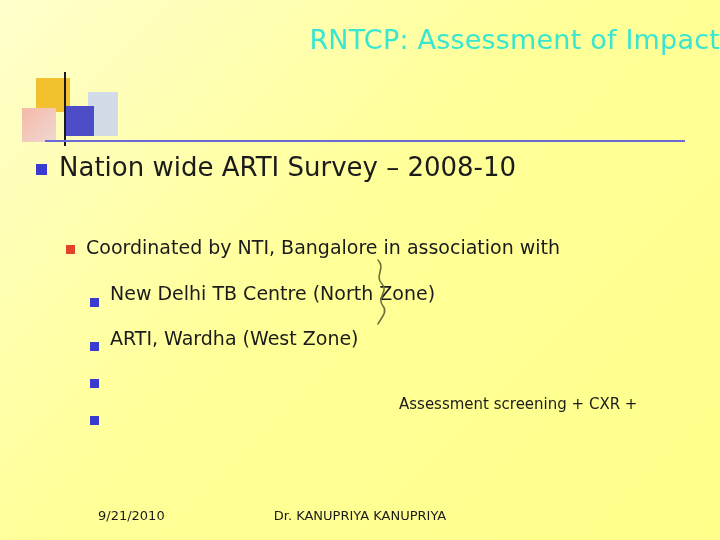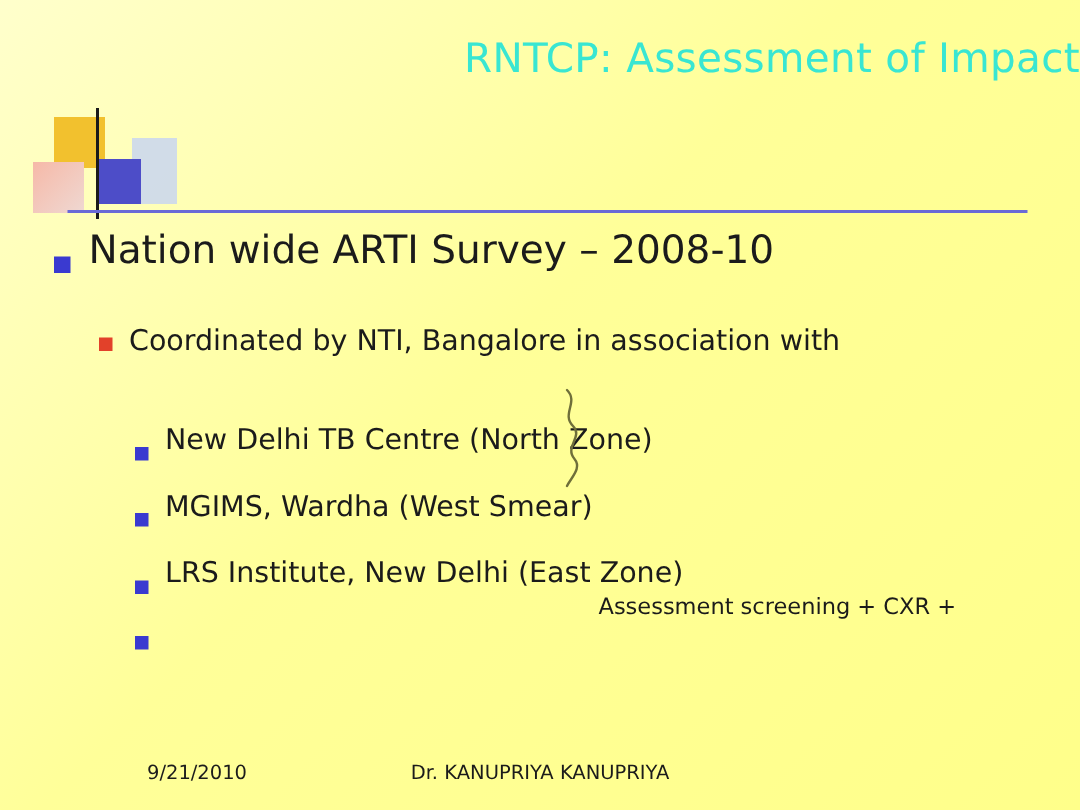--- a/index.html
+++ b/index.html
@@ -91,40 +91,40 @@
     letter-spacing: 0.2px;
     font-family: "DejaVu Sans", sans-serif;
   }
 
   
   .lvl1 {
     position: absolute;
     left: 36px;
     top: 152px;
     display: flex;
-    align-items: flex-end;
+    align-items: flex-start;
   }
   .lvl1 .bullet {
     width: 11px;
     height: 11px;
     background: #3a3ad0;
     margin-top: 12px;
     margin-right: 12px;
     flex: 0 0 auto;
   }
   .lvl1 .text {
     font-size: 26px;
     color: #1b1b1b;
     font-family: "DejaVu Sans", sans-serif;
   }
 
   .lvl2 {
     position: absolute;
     left: 66px;
-    top: 216px;
+    top: 236px;
     display: flex;
     align-items: flex-start;
   }
   .lvl2 .bullet {
     width: 9px;
     height: 9px;
     background: #e2412a;
     margin-top: 9px;
     margin-right: 11px;
     flex: 0 0 auto;
@@ -229,25 +229,24 @@
     <div class="text">Coordinated by NTI, Bangalore in association with</div>
   </div>
 
   <div class="lvl3-list">
     <div class="lvl3">
       <div class="bullet"></div>
       <div class="text">New Delhi TB Centre (North Zone)</div>
     </div>
     <div class="lvl3">
       <div class="bullet"></div>
-      <div class="text">MGIMS, Wardha (West Smear)</div>
-    </div>
-    <div class="lvl3">
-      <div class="bullet"></div>
-      <div class="text">LRS Institute, New Delhi (East Zone)</div>
+      <div class="text">ARTI, Wardha (West Zone)</div>
+    </div>
+    <div class="lvl3">
+      <div class="bullet"></div>
     </div>
     <div class="lvl3">
       <div class="bullet"></div>
     </div>
   </div>
 
   <svg class="squiggle" viewBox="0 0 30 70">
     <path d="M10 2 C18 10, 6 18, 14 26 C21 33, 8 40, 15 48 C20 54, 13 60, 10 66" fill="none" stroke="#6f6f3a" stroke-width="1.6" stroke-linecap="round"></path>
   </svg>
 

